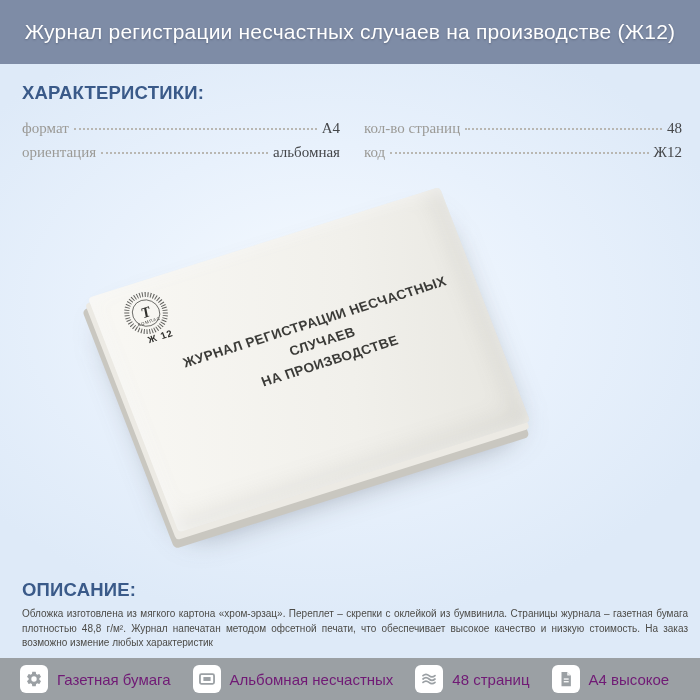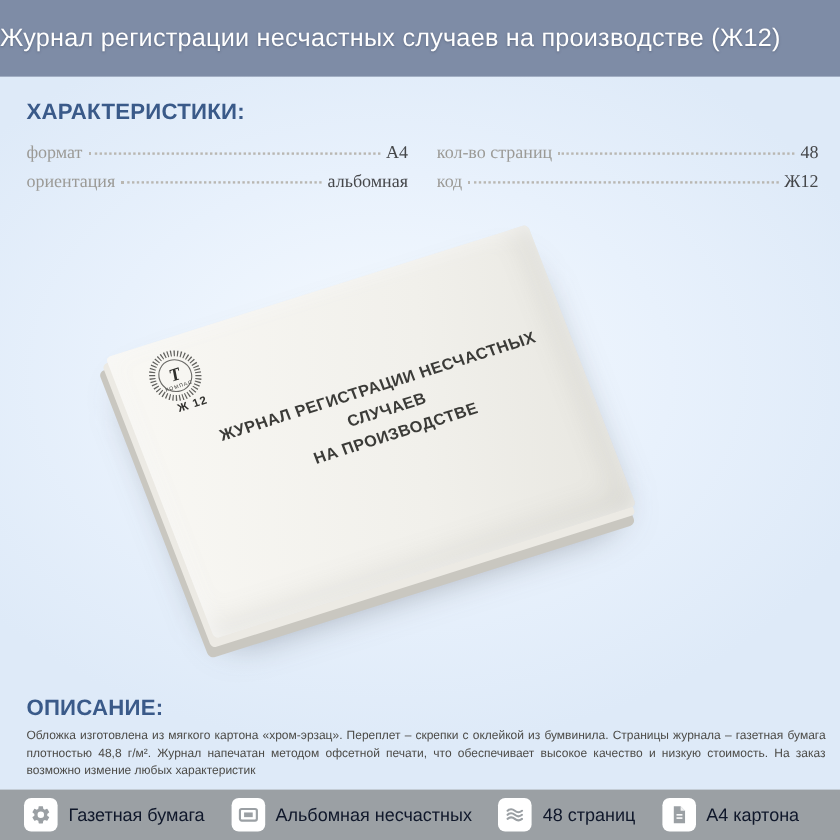--- a/index.html
+++ b/index.html
@@ -1,21 +1,21 @@
 <!DOCTYPE html>
 <html><head>
 <meta charset="utf-8">
 <style>
   html,body { margin:0; padding:0; }
   body { width:700px; height:700px; font-family:"Liberation Sans", sans-serif; }
   .page { position:relative; width:700px; height:700px; overflow:hidden; background:#e2edf9; }
 
   
   .top-bar { position:absolute; left:0; top:0; width:700px; height:64px;
-    background:#7e8ca6; display:flex; align-items:center; justify-content:flex-start; }
+    background:#7e8ca6; display:flex; align-items:center; justify-content:center; }
   .top-bar h1 { margin:0; font-size:21px; font-weight:normal; color:#ffffff;
     letter-spacing:.2px; text-shadow:0 1px 2px rgba(40,50,70,.35); }
 
   
   .content { position:absolute; left:0; top:64px; width:700px; height:594px;
     background:radial-gradient(ellipse 430px 310px at 46% 42%, #f5faff 0%, #e8f1fc 55%, #deeaf8 100%); }
 
   .section-heading { margin:0; font-size:18.5px; font-weight:bold; color:#3a5a89; letter-spacing:.2px; }
 
   .chars { position:absolute; left:22px; right:18px; top:18px; }
@@ -54,21 +54,21 @@
   .desc { position:absolute; left:22px; right:12px; bottom:8px; }
   .desc p { margin:6px 0 0; font-size:10px; line-height:1.42; color:#4c4b47; text-align:justify; }
 
   
   .bottom-bar { position:absolute; left:0; bottom:0; width:700px; height:42px;
     background:#9ba0a4; display:flex; align-items:center; gap:22px;
     padding-left:20px; box-sizing:border-box; }
   .foot-item { display:flex; align-items:center; gap:9px; }
   .icon-box { width:28px; height:28px; background:#ffffff; border-radius:6px;
     display:flex; align-items:center; justify-content:center; flex:none; }
-  .foot-label { color:#0f172a; font-size:15px; white-space:nowrap; }
+  .foot-label { color:#701a75; font-size:15px; white-space:nowrap; }
 </style>
 </head>
 <body>
 
 <div class="page">
 
   <header class="top-bar">
     <h1>Журнал регистрации несчастных случаев на производстве (Ж12)</h1>
   </header>
 
@@ -165,17 +165,17 @@
 
     <div class="foot-item">
       <span class="icon-box">
         <svg width="18" height="18" viewBox="0 0 24 24">
           <path d="M6 2.5h7.6L18.5 7.4v14.1H6z" fill="#9ba0a4"></path>
           <path d="M13.6 2.5v4.9h4.9z" fill="#ffffff" opacity="0.85"></path>
           <rect x="9" y="11.2" width="6.6" height="1.7" fill="#ffffff"></rect>
           <rect x="9" y="14.8" width="6.6" height="1.7" fill="#ffffff"></rect>
         </svg>
       </span>
-      <span class="foot-label">А4 картона</span>
+      <span class="foot-label">А4 высокое</span>
     </div>
 
   </footer>
 </div>
 
 </body></html>

